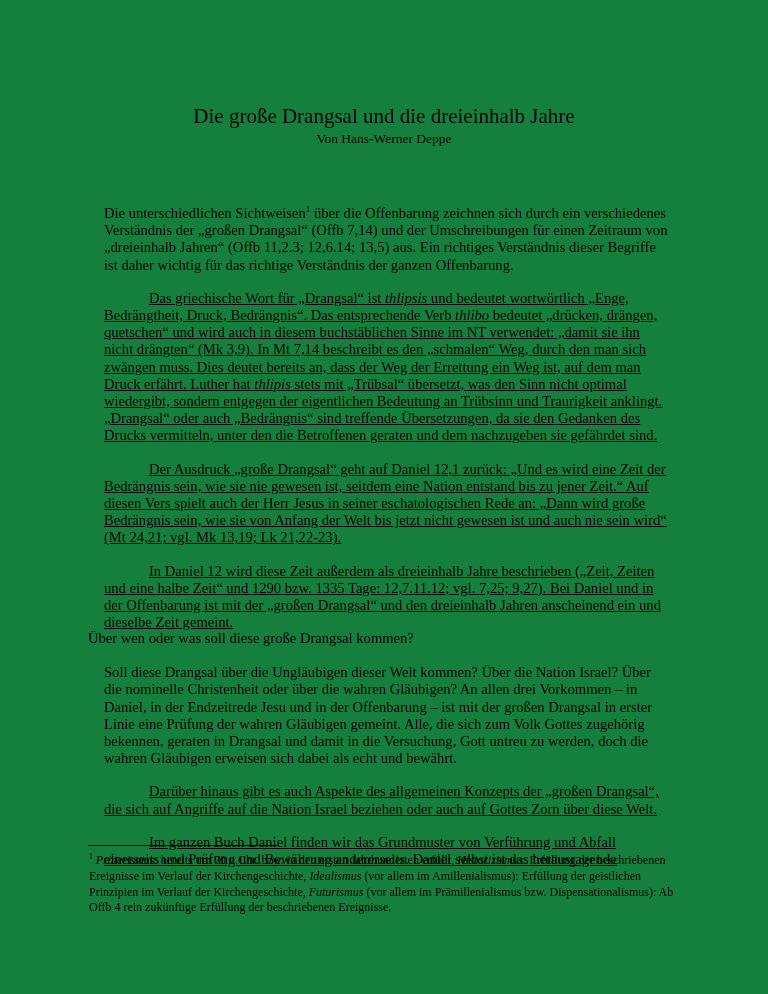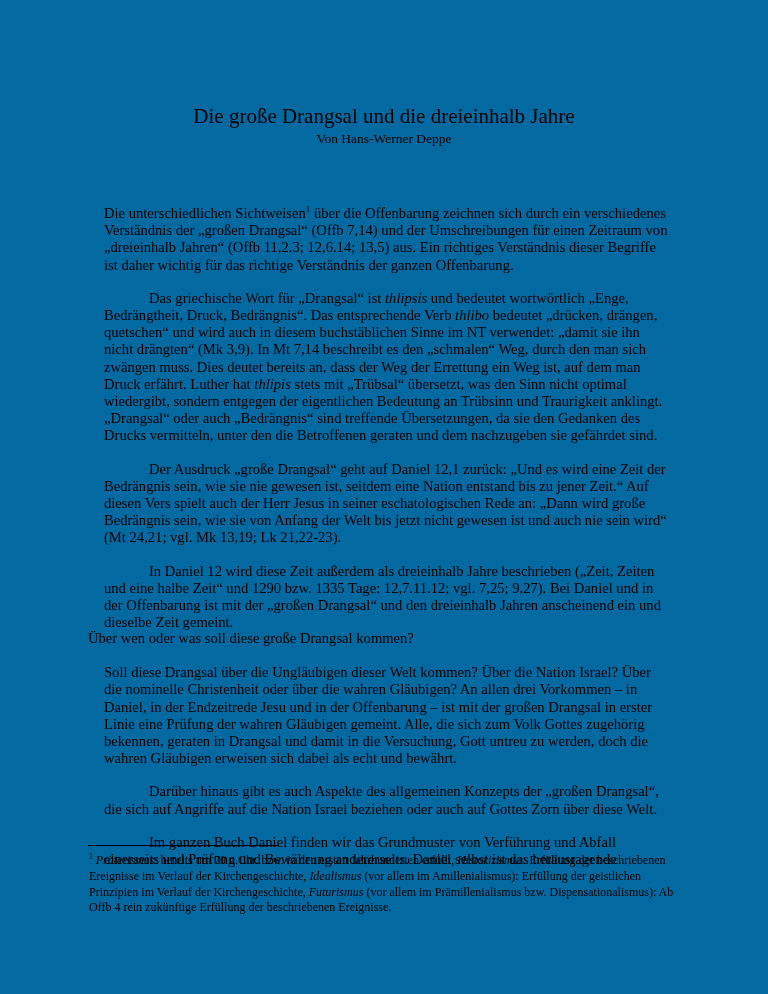--- a/index.html
+++ b/index.html
@@ -4,21 +4,21 @@
 <style>
   html, body {
     margin: 0;
     padding: 0;
     background: #ffffff;
   }
   .page {
     position: relative;
     width: 768px;
     height: 994px;
-    background: #0369a1;
+    background: #15803d;
     color: #000000;
     font-family: "Liberation Serif", "DejaVu Serif", serif;
     overflow: hidden;
   }
   .title-block {
     position: absolute;
     top: 103px;
     left: 0;
     width: 768px;
     text-align: center;
@@ -40,21 +40,21 @@
     width: 596px;
     font-size: 14.6px;
     line-height: 17.2px;
   }
   .intro-block   { top: 189px; }
   .section-block { top: 614px; }
   .body-block p {
     margin: 16px;
     text-align: left;
   }
-  .body-block p.indent { text-indent: 45px; }
+  .body-block p.indent { text-indent: 45px; text-decoration: underline; }
   .section-heading {
     font-size: 14.6px;
     font-weight: normal;
     line-height: 17.2px;
     margin: 16px 0 17px 0;
   }
   sup {
     font-size: 0.62em;
     line-height: 0;
     vertical-align: super;

